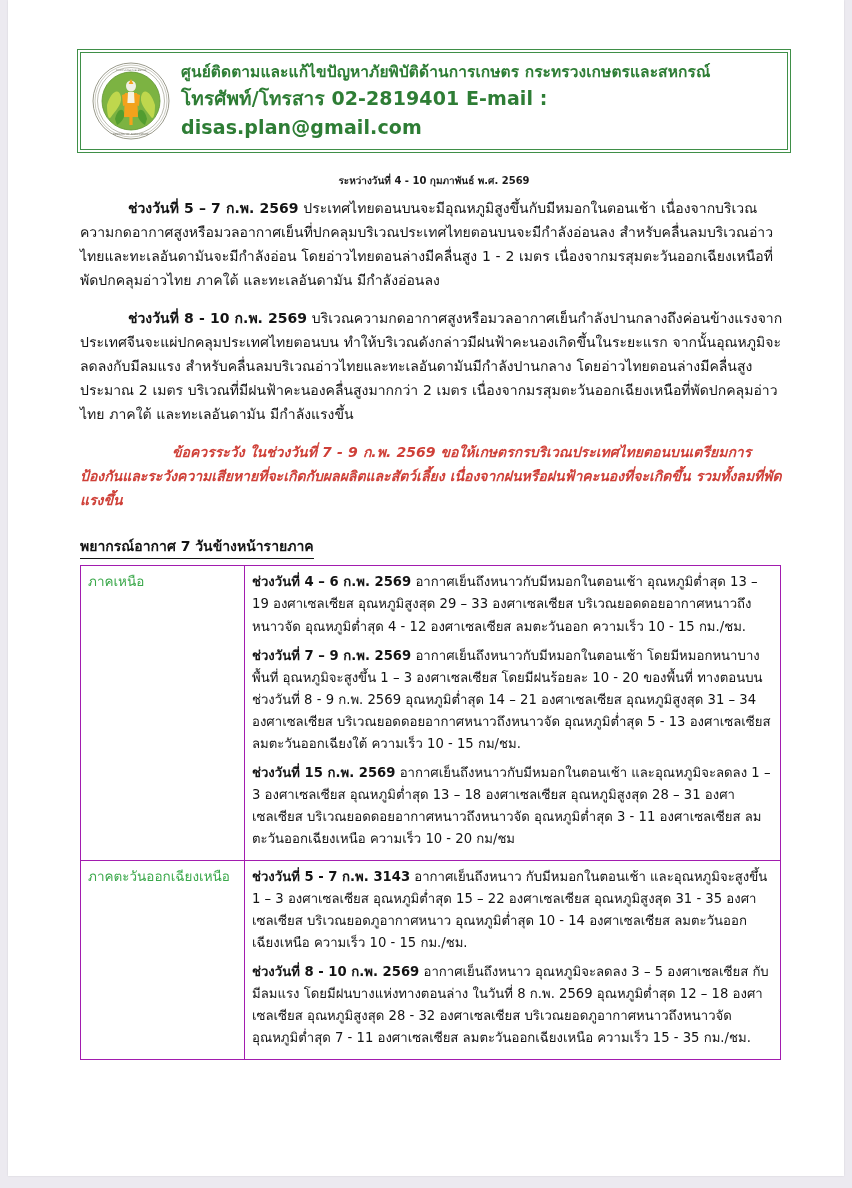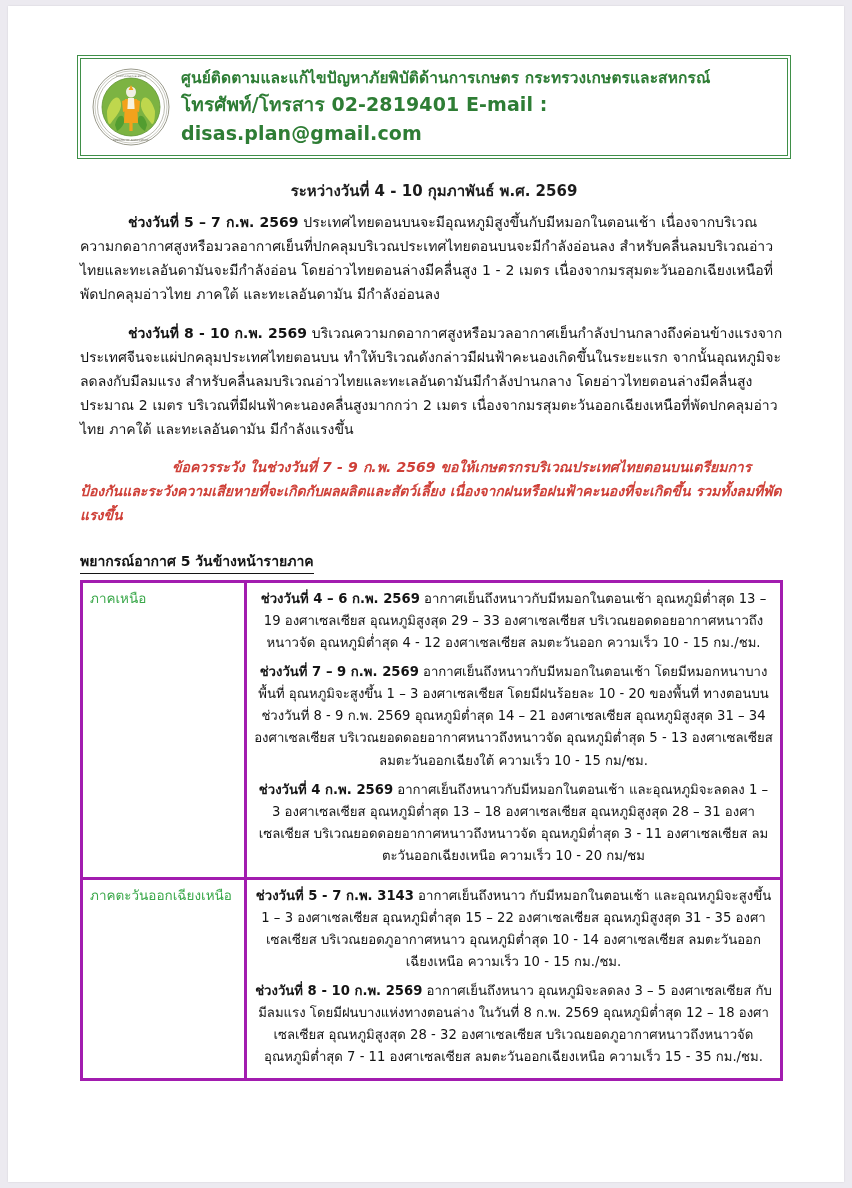--- a/index.html
+++ b/index.html
@@ -12,21 +12,21 @@
     width: 852px;
     height: 1188px;
     background: #eceaf0;
     font-family: "DejaVu Sans", "Liberation Sans", sans-serif;
     overflow: hidden;
   }
 
   .page-sheet {
     position: absolute;
     left: 8px;
-    top: 6px;
+    top: 0;
     width: 836px;
     height: 1176px;
     background: #ffffff;
     box-shadow: 0 0 2px rgba(0,0,0,0.10);
   }
 
   .doc-body {
     position: absolute;
     left: 72px;
     top: 52px;
@@ -65,21 +65,21 @@
     text-align: center;
     margin-top: 22px;
     color: #1c1c1c;
   }
   .doc-title-main {
     font-size: 14.5px;
     font-weight: bold;
     line-height: 1.75;
   }
   .doc-title-sub {
-    font-size: 15px;
+    font-size: 10px;
     font-weight: bold;
     line-height: 1.75;
   }
 
   
   .para {
     font-size: 14px;
     line-height: 1.72;
     color: #141414;
     text-align: left;
@@ -113,39 +113,38 @@
   }
 
   
   .forecast-table {
     width: 700px;
     border-collapse: collapse;
     table-layout: fixed;
     margin-top: 2px;
   }
   .forecast-table td {
-    border: 3px solid #a21caf;
+    border: 1px solid #a21caf;
     vertical-align: top;
     padding: 5px 7px 9px 7px;
   }
   .col-region { width: 164px; }
   .col-detail { width: 536px; }
 
   .region-label {
     color: #3aa84a;
     font-size: 13.5px;
     line-height: 1.6;
     font-weight: normal;
   }
   .entry {
     font-size: 13.2px;
     line-height: 1.67;
     color: #141414;
     margin-bottom: 1px;
-    text-align: center;
   }
   .entry .entry-date {
     font-weight: bold;
   }
   .entry + .entry { margin-top: 7px; }
 </style>
 </head>
 <body>
 
 <div class="page-sheet">
@@ -188,37 +187,37 @@
 
     <div>
       <p class="para indented"><span class="lead-in">ช่วงวันที่ 5 – 7 ก.พ. 2569</span><span> ประเทศไทยตอนบนจะมีอุณหภูมิสูงขึ้นกับมีหมอกในตอนเช้า เนื่องจากบริเวณความกดอากาศสูงหรือมวลอากาศเย็นที่ปกคลุมบริเวณประเทศไทยตอนบนจะมีกำลังอ่อนลง สำหรับคลื่นลมบริเวณอ่าวไทยและทะเลอันดามันจะมีกำลังอ่อน โดยอ่าวไทยตอนล่างมีคลื่นสูง 1 - 2 เมตร เนื่องจากมรสุมตะวันออกเฉียงเหนือที่พัดปกคลุมอ่าวไทย ภาคใต้ และทะเลอันดามัน มีกำลังอ่อนลง</span></p>
 
       <p class="para indented"><span class="lead-in">ช่วงวันที่ 8 - 10 ก.พ. 2569</span><span> บริเวณความกดอากาศสูงหรือมวลอากาศเย็นกำลังปานกลางถึงค่อนข้างแรงจากประเทศจีนจะแผ่ปกคลุมประเทศไทยตอนบน ทำให้บริเวณดังกล่าวมีฝนฟ้าคะนองเกิดขึ้นในระยะแรก จากนั้นอุณหภูมิจะลดลงกับมีลมแรง สำหรับคลื่นลมบริเวณอ่าวไทยและทะเลอันดามันมีกำลังปานกลาง โดยอ่าวไทยตอนล่างมีคลื่นสูงประมาณ 2 เมตร บริเวณที่มีฝนฟ้าคะนองคลื่นสูงมากกว่า 2 เมตร เนื่องจากมรสุมตะวันออกเฉียงเหนือที่พัดปกคลุมอ่าวไทย ภาคใต้ และทะเลอันดามัน มีกำลังแรงขึ้น</span></p>
 
       <p class="para warning"><span class="lead-in">ข้อควรระวัง</span><span>  ในช่วงวันที่ 7 - 9 ก.พ. 2569 ขอให้เกษตรกรบริเวณประเทศไทยตอนบนเตรียมการป้องกันและระวังความเสียหายที่จะเกิดกับผลผลิตและสัตว์เลี้ยง เนื่องจากฝนหรือฝนฟ้าคะนองที่จะเกิดขึ้น รวมทั้งลมที่พัดแรงขึ้น</span></p>
     </div>
 
     <div>
-      <span class="section-heading">พยากรณ์อากาศ 5 วันข้างหน้ารายภาค</span>
+      <span class="section-heading">พยากรณ์อากาศ 7 วันข้างหน้ารายภาค</span>
     </div>
 
     <table class="forecast-table">
       <colgroup>
         <col class="col-region">
         <col class="col-detail">
       </colgroup>
       <tbody>
         <tr>
           <td>
             <div class="region-label">ภาคเหนือ</div>
           </td>
           <td>
             <div class="entry"><span class="entry-date">ช่วงวันที่ 4 – 6 ก.พ. 2569</span><span> อากาศเย็นถึงหนาวกับมีหมอกในตอนเช้า อุณหภูมิต่ำสุด 13 – 19 องศาเซลเซียส อุณหภูมิสูงสุด 29 – 33 องศาเซลเซียส บริเวณยอดดอยอากาศหนาวถึงหนาวจัด อุณหภูมิต่ำสุด 4 - 12 องศาเซลเซียส ลมตะวันออก ความเร็ว 10 - 15 กม./ชม.</span></div>
             <div class="entry"><span class="entry-date">ช่วงวันที่ 7 – 9 ก.พ. 2569</span><span> อากาศเย็นถึงหนาวกับมีหมอกในตอนเช้า โดยมีหมอกหนาบางพื้นที่ อุณหภูมิจะสูงขึ้น 1 – 3 องศาเซลเซียส โดยมีฝนร้อยละ 10 - 20 ของพื้นที่ ทางตอนบน ช่วงวันที่ 8 - 9 ก.พ. 2569 อุณหภูมิต่ำสุด 14 – 21 องศาเซลเซียส อุณหภูมิสูงสุด 31 – 34 องศาเซลเซียส บริเวณยอดดอยอากาศหนาวถึงหนาวจัด อุณหภูมิต่ำสุด 5 - 13 องศาเซลเซียส ลมตะวันออกเฉียงใต้ ความเร็ว 10 - 15 กม/ชม.</span></div>
-            <div class="entry"><span class="entry-date">ช่วงวันที่ 4 ก.พ. 2569</span><span> อากาศเย็นถึงหนาวกับมีหมอกในตอนเช้า และอุณหภูมิจะลดลง 1 – 3 องศาเซลเซียส อุณหภูมิต่ำสุด 13 – 18 องศาเซลเซียส อุณหภูมิสูงสุด 28 – 31 องศาเซลเซียส บริเวณยอดดอยอากาศหนาวถึงหนาวจัด อุณหภูมิต่ำสุด 3 - 11 องศาเซลเซียส ลมตะวันออกเฉียงเหนือ ความเร็ว 10 - 20 กม/ชม</span></div>
+            <div class="entry"><span class="entry-date">ช่วงวันที่ 15 ก.พ. 2569</span><span> อากาศเย็นถึงหนาวกับมีหมอกในตอนเช้า และอุณหภูมิจะลดลง 1 – 3 องศาเซลเซียส อุณหภูมิต่ำสุด 13 – 18 องศาเซลเซียส อุณหภูมิสูงสุด 28 – 31 องศาเซลเซียส บริเวณยอดดอยอากาศหนาวถึงหนาวจัด อุณหภูมิต่ำสุด 3 - 11 องศาเซลเซียส ลมตะวันออกเฉียงเหนือ ความเร็ว 10 - 20 กม/ชม</span></div>
           </td>
         </tr>
         <tr>
           <td>
             <div class="region-label">ภาคตะวันออกเฉียงเหนือ</div>
           </td>
           <td>
             <div class="entry"><span class="entry-date">ช่วงวันที่ 5 - 7 ก.พ. 3143</span><span> อากาศเย็นถึงหนาว กับมีหมอกในตอนเช้า และอุณหภูมิจะสูงขึ้น 1 – 3 องศาเซลเซียส อุณหภูมิต่ำสุด 15 – 22 องศาเซลเซียส อุณหภูมิสูงสุด 31 - 35 องศาเซลเซียส บริเวณยอดภูอากาศหนาว อุณหภูมิต่ำสุด 10 - 14 องศาเซลเซียส ลมตะวันออกเฉียงเหนือ ความเร็ว 10 - 15 กม./ชม.</span></div>
             <div class="entry"><span class="entry-date">ช่วงวันที่ 8 - 10 ก.พ. 2569</span><span> อากาศเย็นถึงหนาว อุณหภูมิจะลดลง 3 – 5 องศาเซลเซียส กับมีลมแรง โดยมีฝนบางแห่งทางตอนล่าง ในวันที่ 8 ก.พ. 2569 อุณหภูมิต่ำสุด 12 – 18 องศาเซลเซียส อุณหภูมิสูงสุด 28 - 32 องศาเซลเซียส บริเวณยอดภูอากาศหนาวถึงหนาวจัด อุณหภูมิต่ำสุด 7 - 11 องศาเซลเซียส ลมตะวันออกเฉียงเหนือ ความเร็ว 15 - 35 กม./ชม.</span></div>
           </td>

